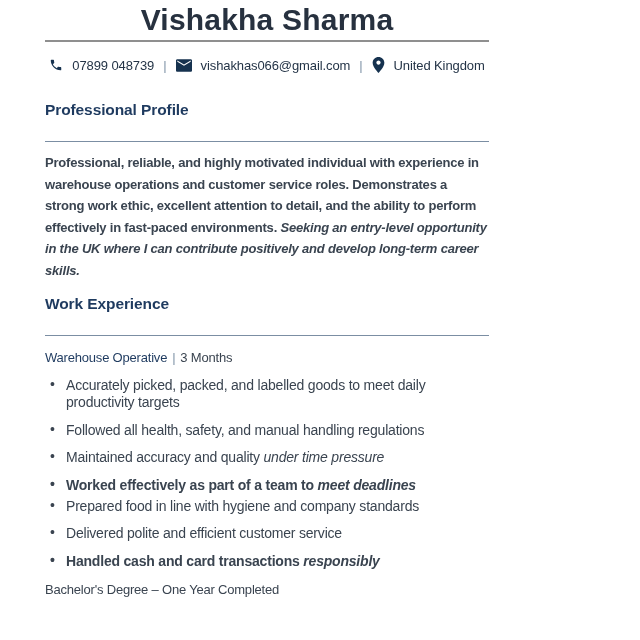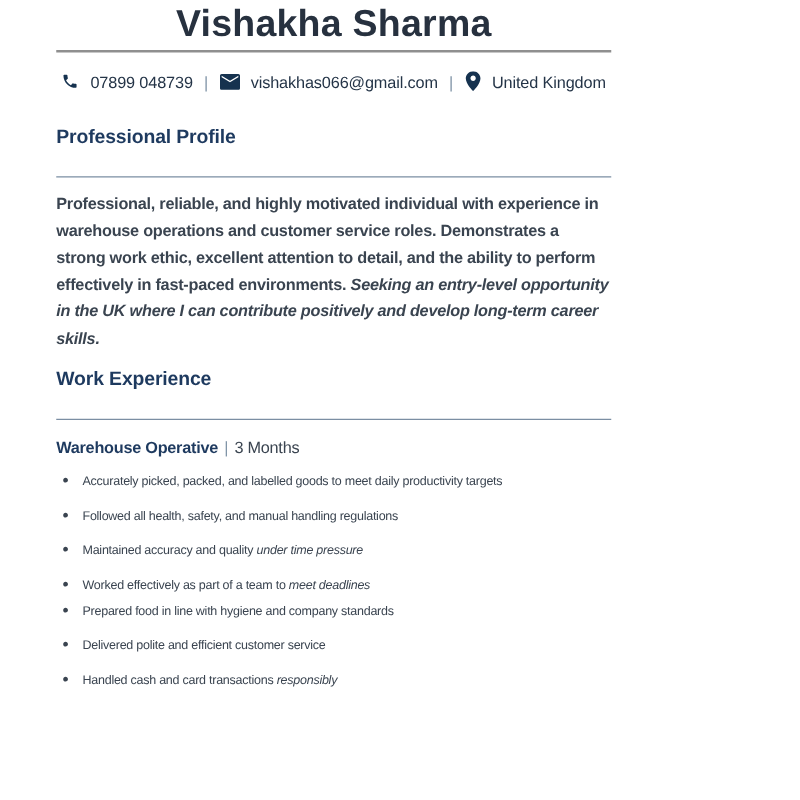--- a/index.html
+++ b/index.html
@@ -40,30 +40,30 @@
   #section-profile h2.section-heading { margin-top: 26px; }
 
   .body-text { font-size: 13px; letter-spacing: -0.2px; color: var(--body, #3a4450); }
 
   .profile-paragraph { margin: 10px 0 0 0; line-height: 21.5px; font-weight: bold; }
   .profile-paragraph em, li em, .italic { font-style: italic; }
 
   h2#work-heading { margin-top: 14px; }
 
   .job-head { margin: 13px 0 11px 0; line-height: 17px; font-size: 13px; letter-spacing: -0.2px; }
-  .job-title { color: var(--heading, #1e3a5f); font-weight: 700; }
+  .job-title { color: var(--heading, #1e3a5f); font-weight: 400; }
   .job-head .sep { padding: 0 5px; }
   .job-duration { color: var(--body, #3a4450); }
 
   ul.bullets { list-style: none; margin: 0; padding: 0 0 0 5px; }
   ul.bullets li {
     position: relative; padding-left: 16px; margin-bottom: 10.5px;
-    line-height: 17px; font-size: 10px; letter-spacing: -0.2px;
+    line-height: 17px; font-size: 14px; letter-spacing: -0.2px;
   }
-  ul.bullets li:last-child { margin-bottom: 4px; }
+  ul.bullets li:last-child { margin-bottom: 4px; font-weight: bold; }
   ul.bullets li::before {
     content: "\2022"; position: absolute; left: 0; top: -1px;
     font-size: 14px; color: var(--body, #3a4450);
   }
   .job + .job .job-head { margin-top: 4px; }
 
   #education-heading { margin-top: 12px; }
   .education-text { margin: 11px 0 0 0; line-height: 17px; }
 </style>
 </head>
@@ -119,15 +119,16 @@
           <ul class="bullets body-text">
             <li><span>Prepared food in line with hygiene and company standards</span></li>
             <li><span>Delivered polite and efficient customer service</span></li>
             <li><span>Handled cash and card transactions </span><em>responsibly</em></li>
           </ul>
         </div>
       </div>
   </section>
 
   <section id="section-education">
+    <p class="body-text education-text">Bachelor's Degree – One Year Completed</p>
   </section>
 
 </div>
 
 </body></html>

